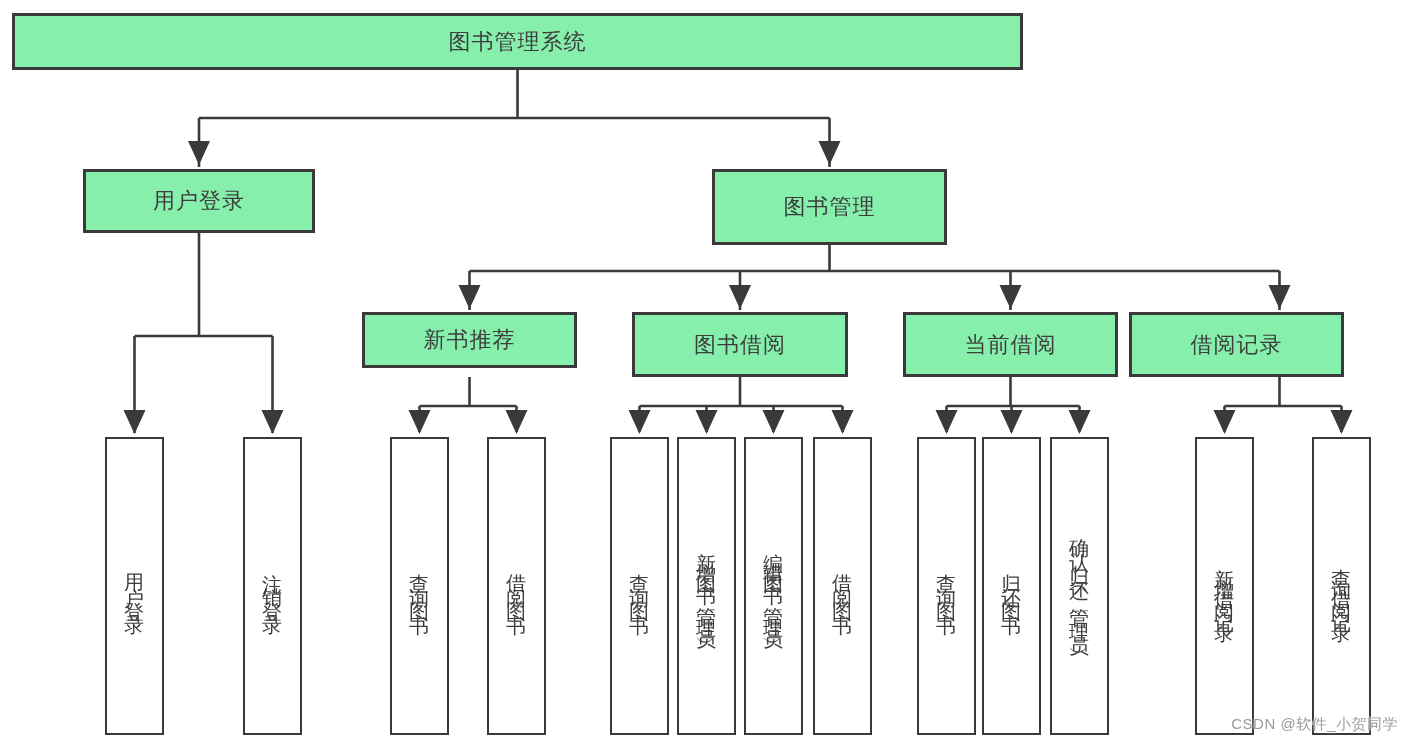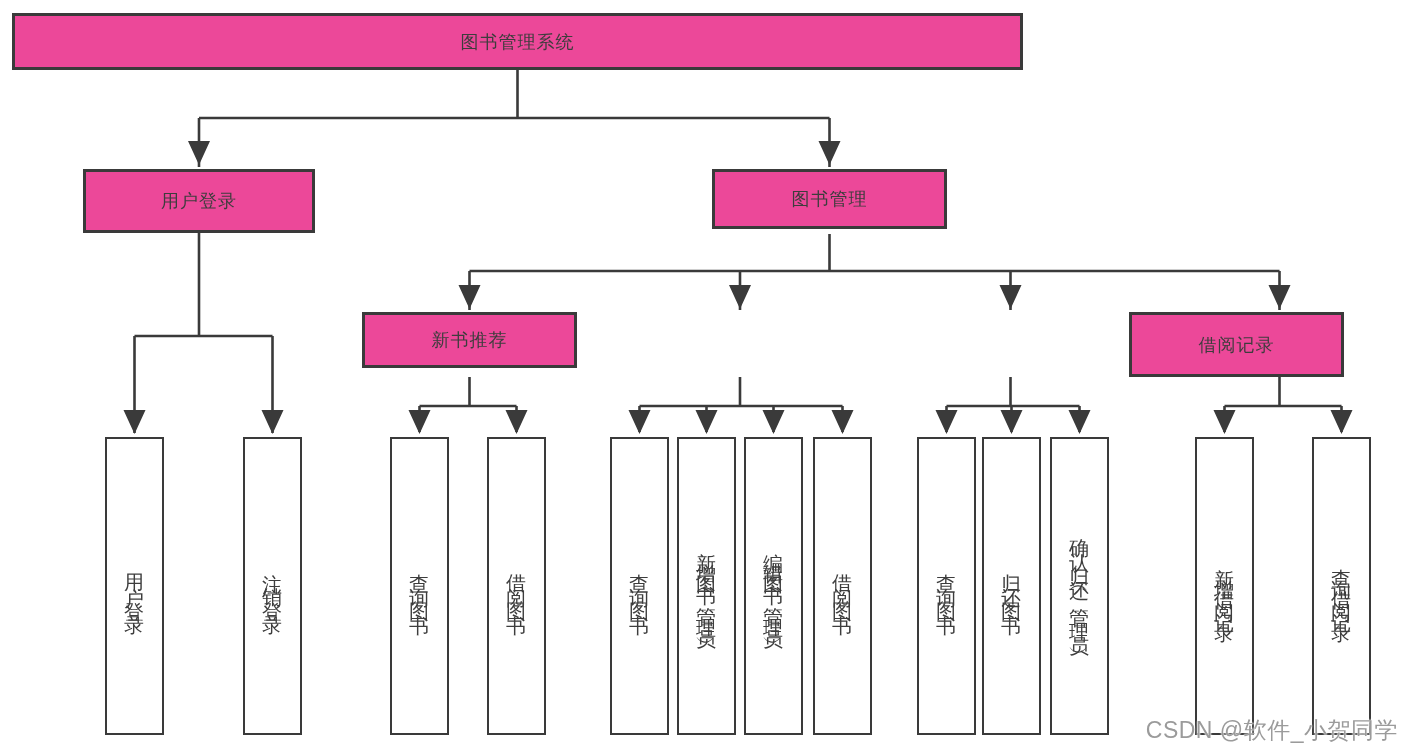--- a/index.html
+++ b/index.html
@@ -10,40 +10,40 @@
   }
   html,body{margin:0;padding:0;}
   body{background:#fff;font-family:"Liberation Sans","DejaVu Sans",sans-serif;}
   .canvas{
     position:relative;width:1405px;height:747px;background:var(--bg);overflow:hidden;
   }
   .canvas svg{position:absolute;left:0;top:0;z-index:1;}
   .lines{fill:none;stroke:var(--line);stroke-width:2.6;}
   .tris{fill:var(--line);stroke:none;}
   .box{
-    position:absolute;box-sizing:border-box;background:#ec4899;border:3px solid var(--line);
+    position:absolute;box-sizing:border-box;background:#86efac;border:3px solid var(--line);
     display:flex;align-items:center;justify-content:center;z-index:2;
-    color:var(--text);font-size:18px;letter-spacing:1px;white-space:nowrap;
+    color:var(--text);font-size:22px;letter-spacing:1px;white-space:nowrap;
   }
   .leaf{
     position:absolute;box-sizing:border-box;top:437px;width:59px;height:298px;
     background:#fff;border:2px solid var(--line);
     display:flex;align-items:center;justify-content:center;z-index:2;
   }
   .vtext{
     writing-mode:vertical-rl;text-orientation:mixed;
     color:var(--text);font-size:20px;letter-spacing:14px;line-height:1;
     white-space:nowrap;
   }
   .vtext.s6{letter-spacing:11px;}
   .vtext.s8{letter-spacing:14px;}
   .vtext.s9{letter-spacing:11px;}
   .watermark{
     position:absolute;right:7px;top:715px;z-index:5;
-    color:var(--wm);font-size:23px;letter-spacing:0.5px;
+    color:var(--wm);font-size:15px;letter-spacing:0.5px;
     text-shadow:0 0 2px #fff,0 0 2px #fff;
   }
 </style>
 </head>
 <body>
 
 <div class="canvas">
 
   <svg width="1405" height="747" viewBox="0 0 1405 747">
     <path class="lines" d="
@@ -72,23 +72,25 @@
       M935.5 410 L957.5 410 L946.5 434 Z
       M1000.5 410 L1022.5 410 L1011.5 434 Z
       M1068.5 410 L1090.5 410 L1079.5 434 Z
       M1213.5 410 L1235.5 410 L1224.5 434 Z
       M1330.5 410 L1352.5 410 L1341.5 434 Z"></path>
   </svg>
 
   <div class="box" style="left:12px;top:13px;width:1011px;height:57px">图书管理系统</div>
 
   <div class="box" style="left:83px;top:169px;width:232px;height:64px">用户登录</div>
-  <div class="box" style="left:712px;top:169px;width:235px;height:60px">图书管理</div>
+  <div class="box" style="left:712px;top:169px;width:235px;height:76px">图书管理</div>
 
   <div class="box" style="left:362px;top:312px;width:215px;height:56px">新书推荐</div>
+  <div class="box" style="left:632px;top:312px;width:216px;height:65px">图书借阅</div>
+  <div class="box" style="left:903px;top:312px;width:215px;height:65px">当前借阅</div>
   <div class="box" style="left:1129px;top:312px;width:215px;height:65px">借阅记录</div>
 
   <div class="leaf" style="left:105px">
     <span class="vtext">用户登录</span>
   </div>
   <div class="leaf" style="left:243px">
     <span class="vtext">注销登录</span>
   </div>
   <div class="leaf" style="left:390px">
     <span class="vtext">查询图书</span>

